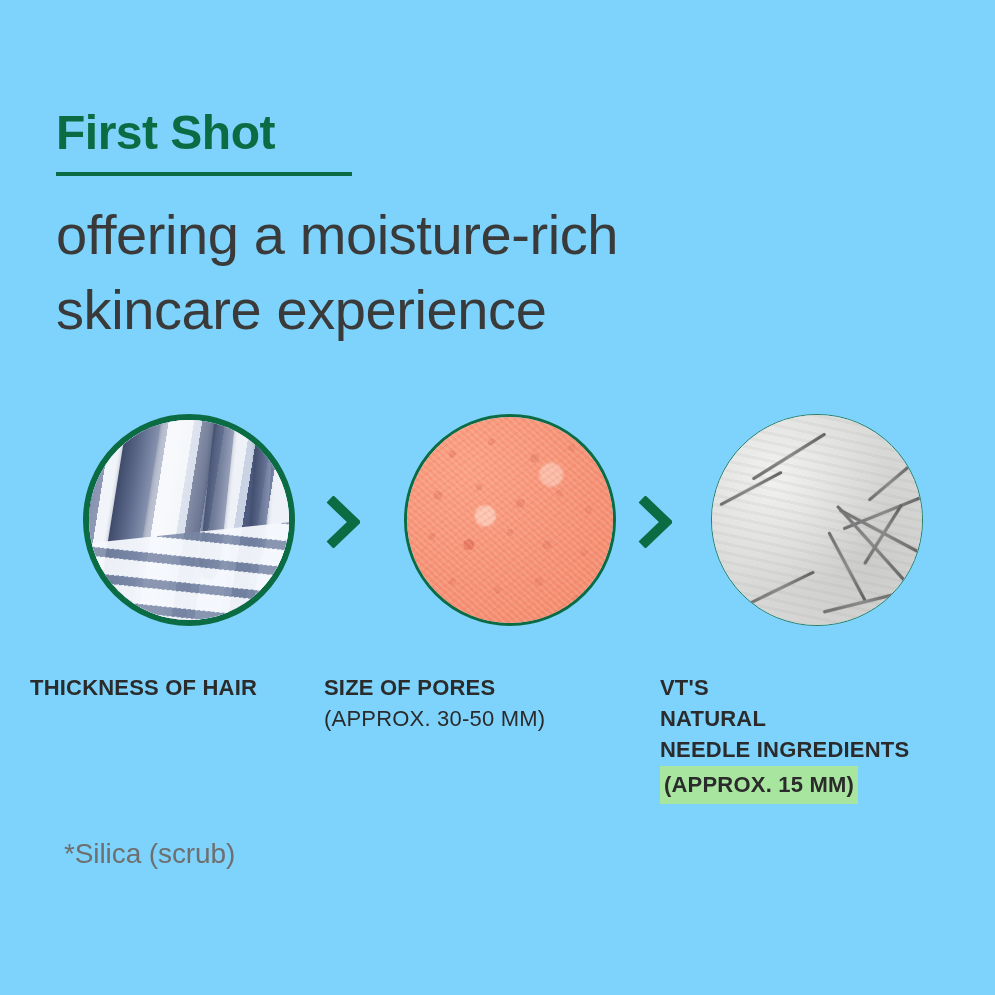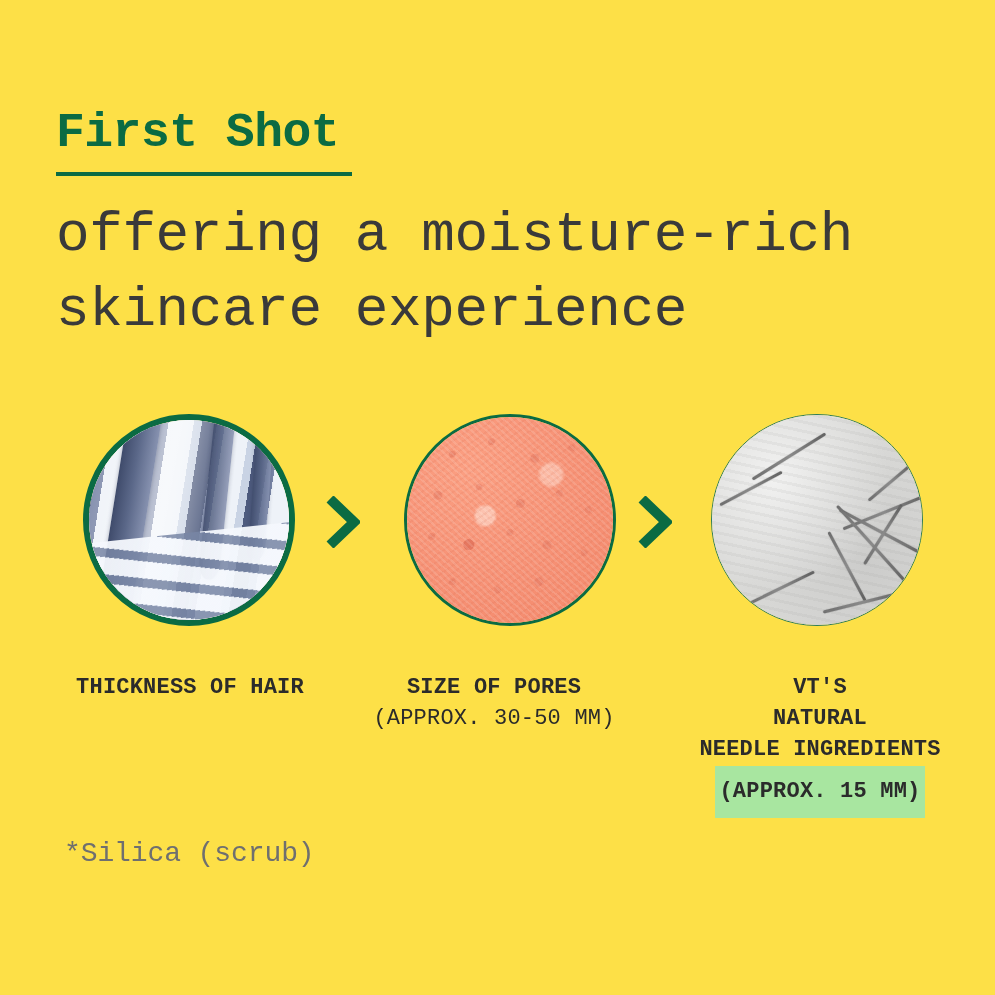--- a/index.html
+++ b/index.html
@@ -9,23 +9,22 @@
     background: #ffffff;
   }
   body {
     font-family: "Liberation Sans", sans-serif;
     -webkit-font-smoothing: antialiased;
   }
   #page {
     position: relative;
     width: 995px;
     height: 995px;
-    background: #fde047;
+    background: #7dd3fc;
     overflow: hidden;
-    font-family: Liberation Mono, monospace;
   }
 
   
   #header-block {
     position: absolute;
     left: 56px;
     top: 108px;
     width: 700px;
   }
   #title {
@@ -198,21 +197,21 @@
     width: 34px;
     height: 52px;
   }
   #chevron-1 { left: 326px; }
   #chevron-2 { left: 638px; }
   .chevron svg { display: block; }
 
   
   .caption {
     position: absolute;
-    text-align: center;
+    text-align: left;
     color: #2b2b2b;
     font-size: 22px;
     line-height: 1.42;
     letter-spacing: 0.2px;
   }
   .caption .cap-head {
     display: block;
     font-weight: bold;
   }
   .caption .cap-sub {
@@ -220,21 +219,21 @@
     font-weight: normal;
   }
   #caption-hair   { left: 30px;  top: 672px; width: 320px; }
   #caption-pores  { left: 324px; top: 672px; width: 340px; }
   #caption-needle { left: 660px; top: 672px; width: 320px; }
   #caption-needle .cap-head { font-weight: bold; }
   .cap-highlight {
     display: inline-block;
     background: #a8e6a0;
     font-weight: bold;
-    padding: 12px 4px;
+    padding: 5px 4px;
     line-height: 1.30;
   }
 
   
   #footnote {
     position: absolute;
     left: 64px;
     top: 838px;
     font-size: 28px;
     color: #6f6f6f;

